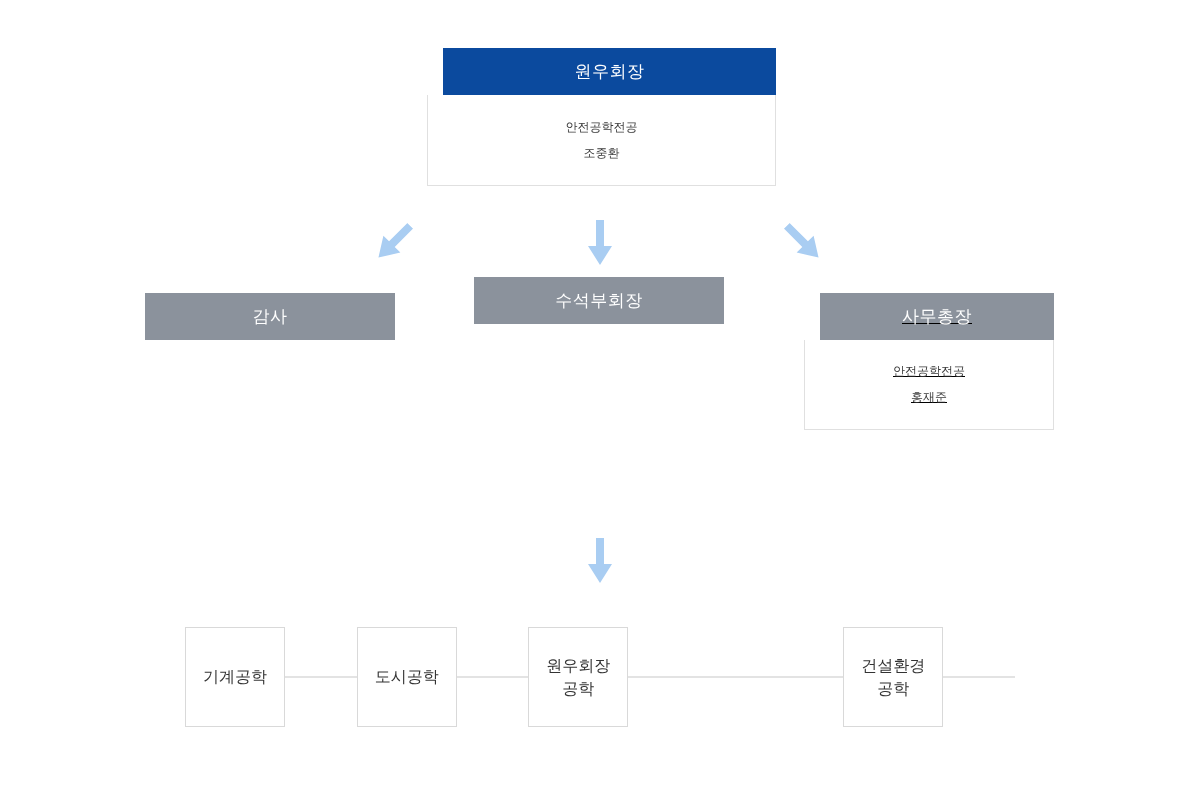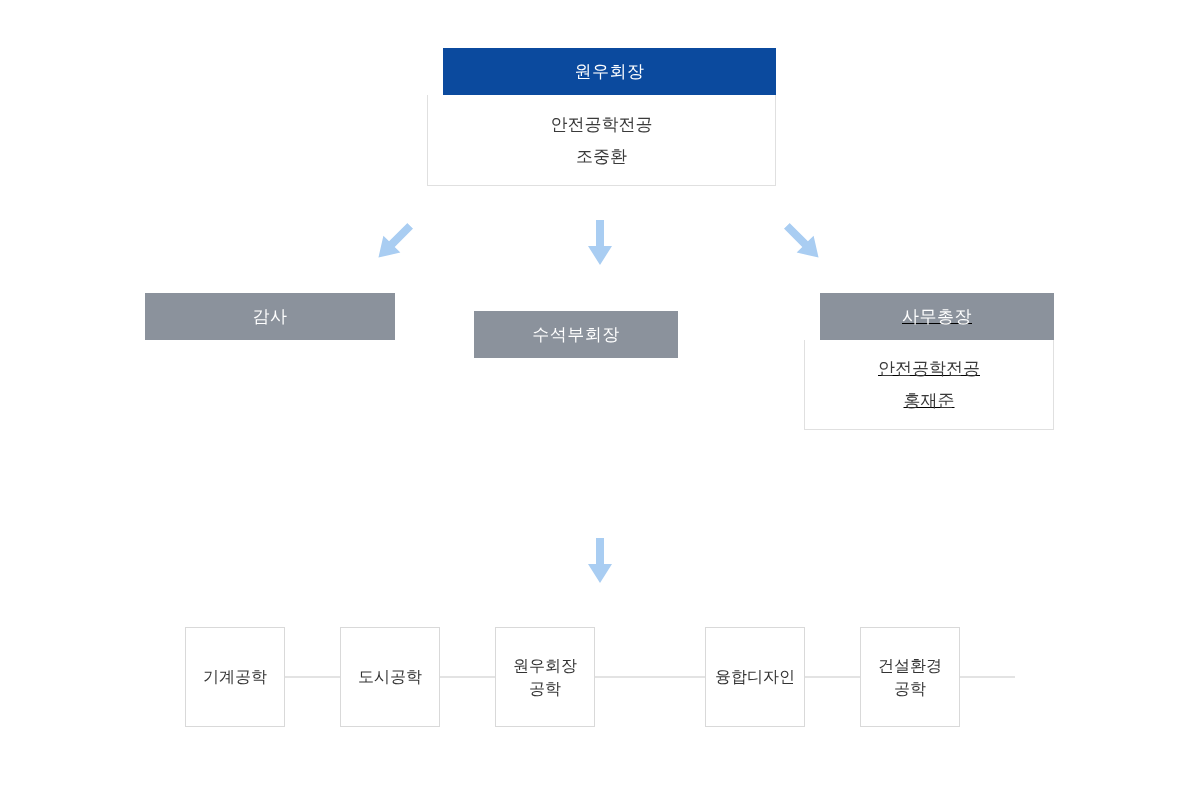--- a/index.html
+++ b/index.html
@@ -44,21 +44,21 @@
   .box-body {
     border: 1px solid var(--box-border);
     border-top: none;
     background: #ffffff;
     display: flex;
     flex-direction: column;
     align-items: center;
     justify-content: center;
     gap: 9px;
     color: var(--text-dark);
-    font-size: 17px;
+    font-size: 12px;
   }
 
   
   .gray-bar {
     background: var(--gray-box-bg);
     display: flex;
     align-items: center;
     justify-content: center;
     color: var(--text-white);
     font-size: 17px;
@@ -125,21 +125,21 @@
       </svg>
   </div>
   <div class="abs arrow rot-right" style="left:790px; top:219px;">
     <svg viewBox="0 0 26 46">
         <path fill="#a9cdf2" d="M9 0 h8 v26 h8 L13 45 L1 26 h8 Z"></path>
       </svg>
   </div>
 
   <div class="abs gray-bar" style="left:145px; top:293px; width:250px; height:47px;">감사</div>
 
-  <div class="abs gray-bar" style="left:474px; top:311px; width:204px; height:47px;">수석부회장</div>
+  <div class="abs gray-bar" style="left:474px; top:277px; width:250px; height:47px;">수석부회장</div>
 
   <div class="abs combo-box" style="left:804px; top:293px; width:250px;text-decoration:underline;">
     <div class="box-header gray">사무총장</div>
     <div class="box-body" style="height:90px;">
       <div>안전공학전공</div>
       <div>홍재준</div>
     </div>
   </div>
 
 
@@ -151,20 +151,19 @@
 
   <div class="abs dept-row">
     <div class="dept-box">기계공학</div>
     <div class="dept-connector"></div>
     <div class="dept-box">도시공학</div>
     <div class="dept-connector"></div>
     <div class="dept-box">원우회장
 공학</div>
     <div class="dept-connector"></div>
     <div class="dept-connector"></div>
-    <div class="dept-box">융합디자인</div>
     <div class="dept-connector"></div>
     <div class="dept-box">건설환경
 공학</div>
     <div class="dept-connector"></div>
   </div>
 
 </div>
 
 </body></html>

